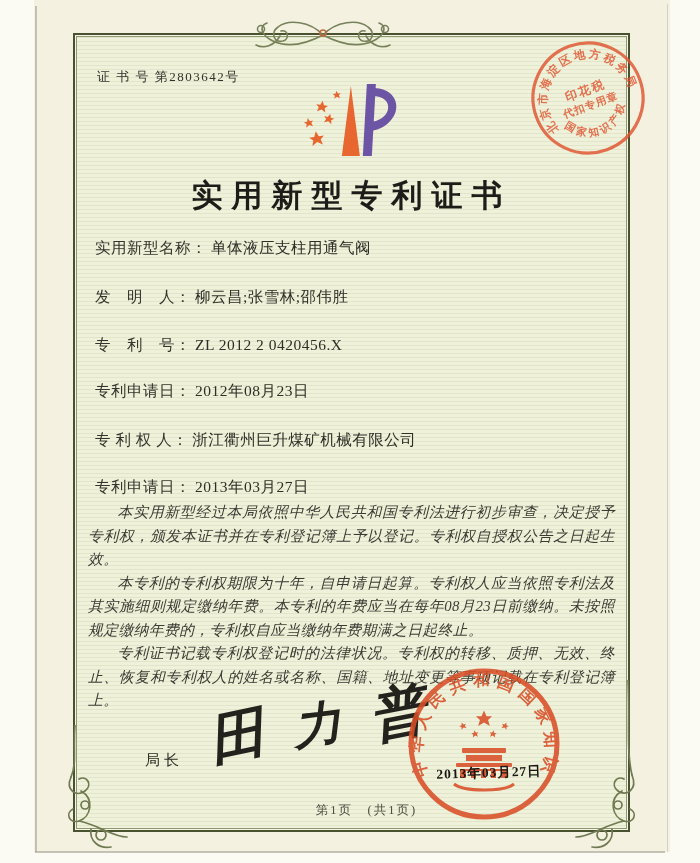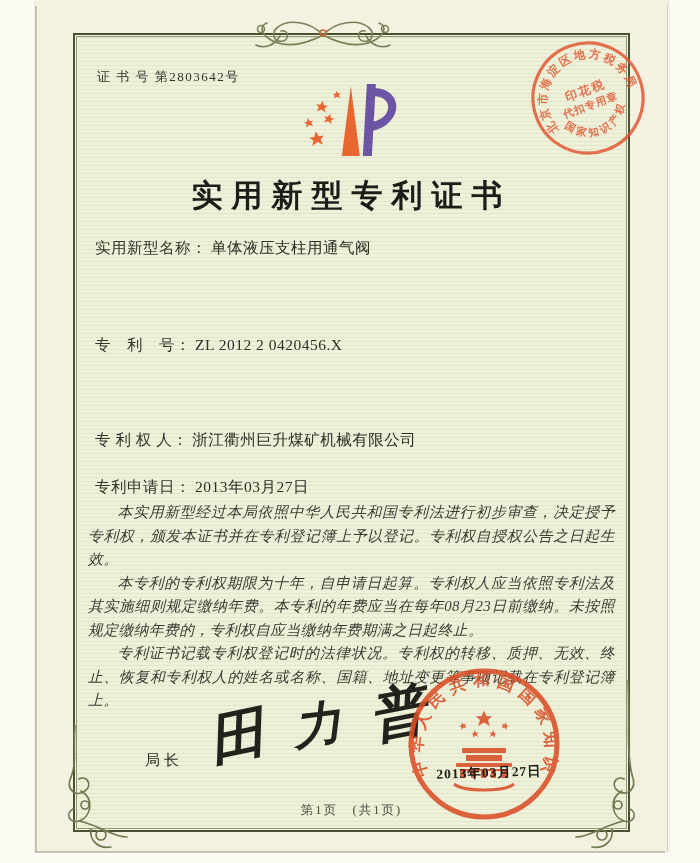--- a/index.html
+++ b/index.html
@@ -53,21 +53,21 @@
   .sig-name{
     position:absolute;left:132px;top:652px;
     font-size:56px;font-weight:bold;font-style:italic;color:#24221d;
     transform:rotate(-4deg);letter-spacing:8px;white-space:nowrap;
   }
   .sig-name span{display:inline-block;}
   .sig-name .c0{transform:rotate(-8deg) translateY(6px);}
   .sig-name .c1{transform:rotate(-3deg) translateY(-2px);font-size:48px;}
   .sig-name .c2{transform:rotate(-7deg) translateY(-6px);}
   .footer{
-    position:absolute;left:0;top:767px;width:100%;text-align:center;
+    position:absolute;left:15px;top:767px;width:100%;text-align:center;
     font-size:12.5px;letter-spacing:2px;color:#4c4b41;
   }
   .official-seal{position:absolute;left:329px;top:629px;width:160px;height:160px;opacity:.88;}
   .seal-date{
     position:absolute;left:336px;top:729px;width:156px;text-align:center;
     font-size:13.5px;font-weight:bold;color:#191813;letter-spacing:1px;
     transform:rotate(-2deg);z-index:6;
   }
   .tax-seal{
     position:absolute;left:529px;top:39px;width:118px;height:118px;
@@ -155,22 +155,28 @@
         <path d="M77,6 C100,6 104,24 98,34 C92,44 83,48 74,49 L75,40 C83,39 90,35 92,28 C94,20 88,14 76,14 Z"></path>
       </g>
     </svg>
   </div>
 
   <div class="title">实用新型专利证书</div>
 
   <div class="field" style="top:203px">
     <span class="flabel">实用新型名称：</span><span class="fvalue">单体液压支柱用通气阀</span>
   </div>
+  <div class="field" style="top:252px">
+    <span class="flabel">发　明　人：</span><span class="fvalue">柳云昌;张雪林;邵伟胜</span>
+  </div>
   <div class="field" style="top:300px">
     <span class="flabel">专　利　号：</span><span class="fvalue">ZL 2012 2 0420456.X</span>
+  </div>
+  <div class="field" style="top:346px">
+    <span class="flabel">专利申请日：</span><span class="fvalue">2012年08月23日</span>
   </div>
   <div class="field" style="top:395px">
     <span class="flabel">专 利 权 人：</span><span class="fvalue">浙江衢州巨升煤矿机械有限公司</span>
   </div>
   <div class="field" style="top:442px">
     <span class="flabel">专利申请日：</span><span class="fvalue">2013年03月27日</span>
   </div>
 
   <div class="body-text">
     <p>本实用新型经过本局依照中华人民共和国专利法进行初步审查，决定授予专利权，颁发本证书并在专利登记簿上予以登记。专利权自授权公告之日起生效。</p>

